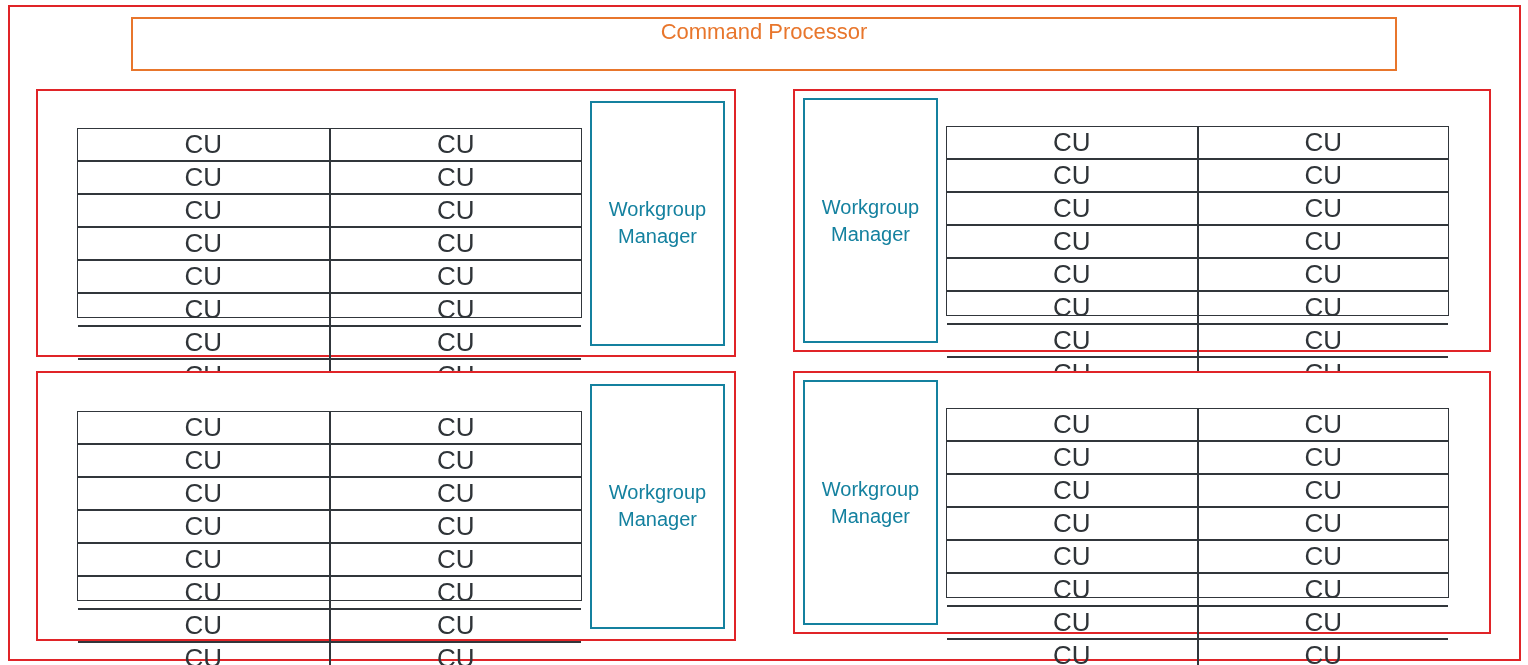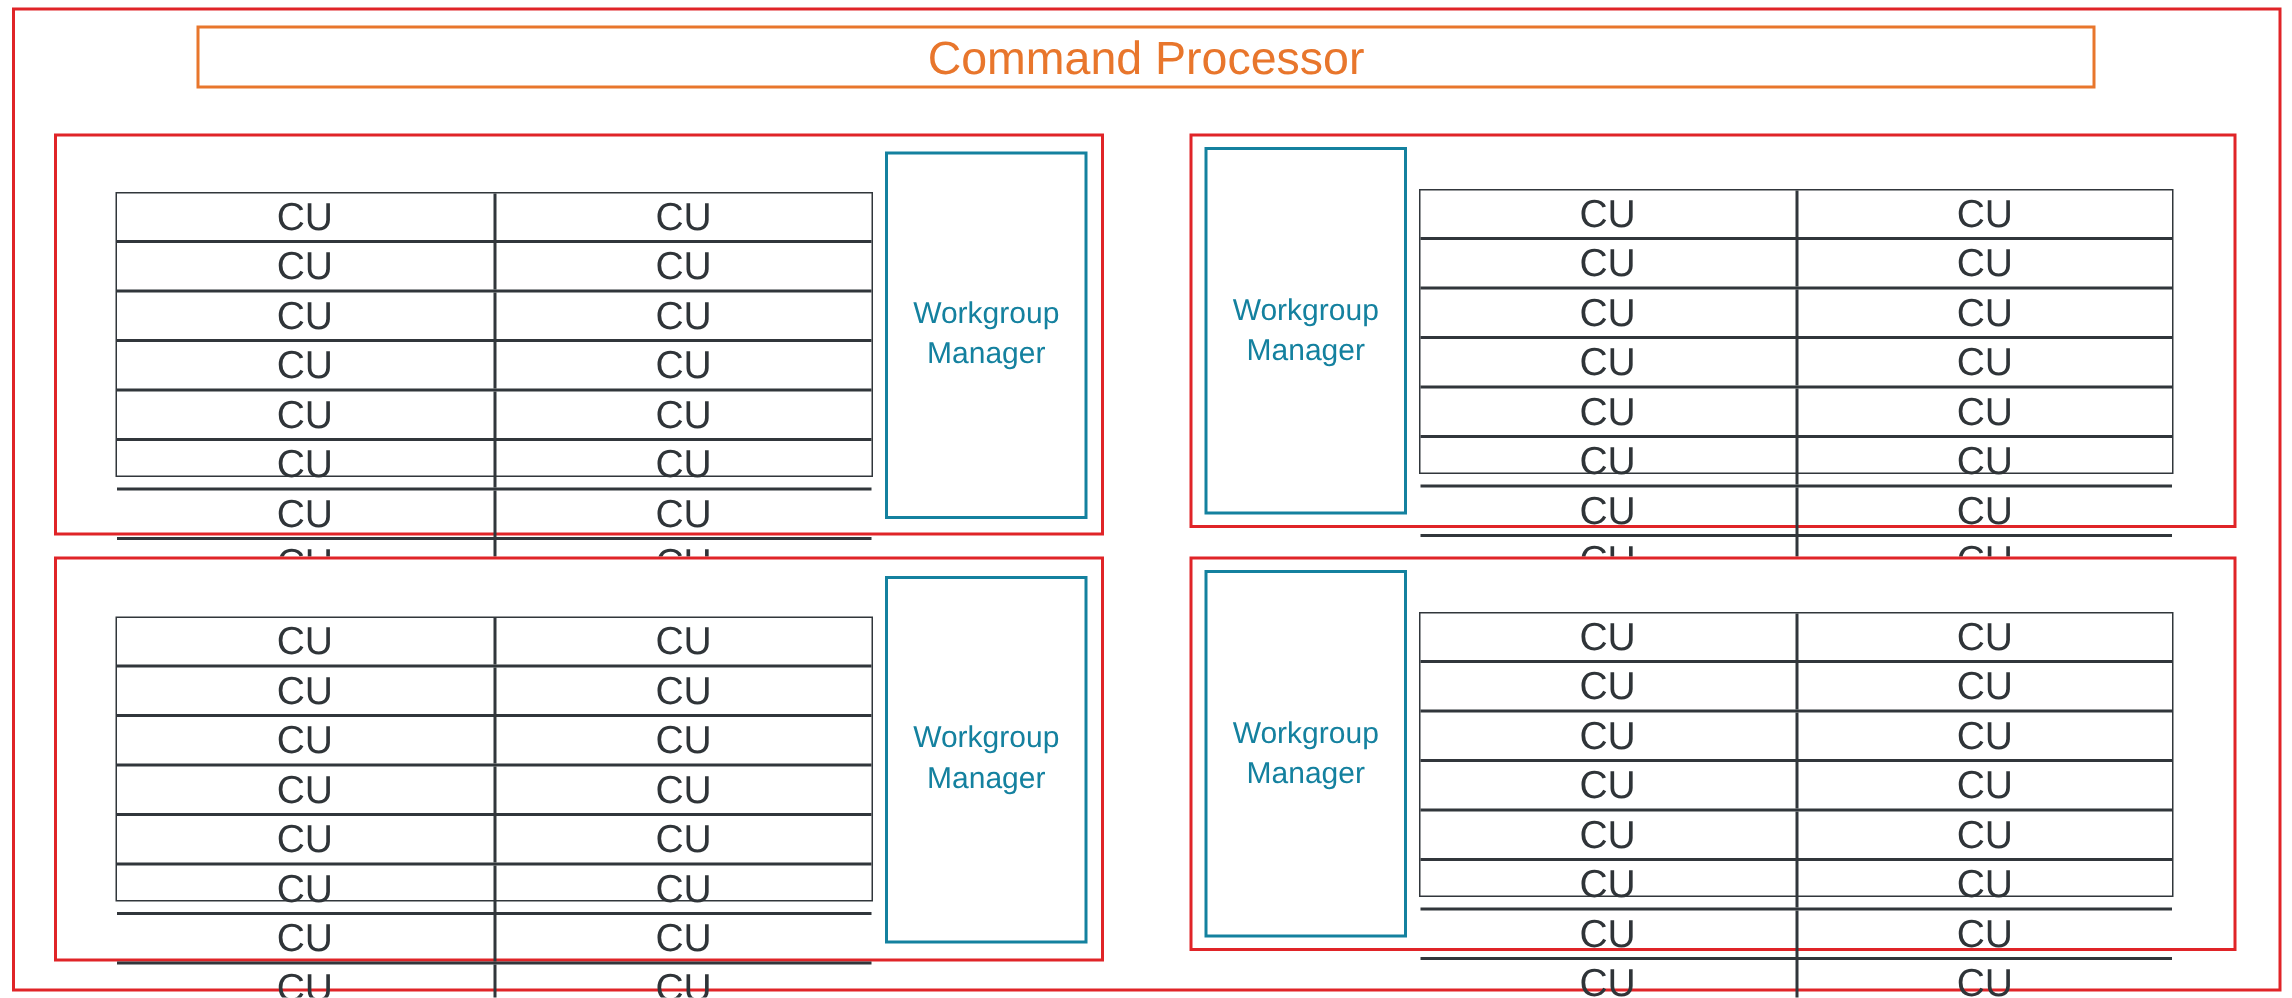--- a/index.html
+++ b/index.html
@@ -14,24 +14,24 @@
   html,body{ background:var(--bg); }
   body{
     width:1528px; height:665px; position:relative; overflow:hidden;
     font-family:"Liberation Sans", sans-serif;
   }
   .outer-frame{
     position:absolute; left:8px; top:5px; width:1513px; height:656px;
     border:2px solid var(--red); background:transparent;
   }
   .cp-box{
-    position:absolute; left:131px; top:17px; width:1266px; height:42px;
+    position:absolute; left:131px; top:17px; width:1266px; height:54px;
     border:2px solid var(--orange);
-    display:flex; align-items:flex-end; justify-content:center;
-    color:var(--orange); font-size:31px; background:var(--bg);
+    display:flex; align-items:flex-start; justify-content:center;
+    color:var(--orange); font-size:22px; background:var(--bg);
   }
   .quadrant{
     position:absolute; border:2px solid var(--red); background:var(--bg);
     display:flex; align-items:center; gap:8px;
   }
   .q-tl{ left:36px;  top:89px;  width:700px; height:268px; padding:0 9px 0 39px; }
   .q-tr{ left:793px; top:89px;  width:698px; height:263px; padding:0 40px 0 8px; }
   .q-bl{ left:36px;  top:371px; width:700px; height:270px; padding:0 9px 0 39px; }
   .q-br{ left:793px; top:371px; width:698px; height:263px; padding:0 40px 0 8px; }
 

